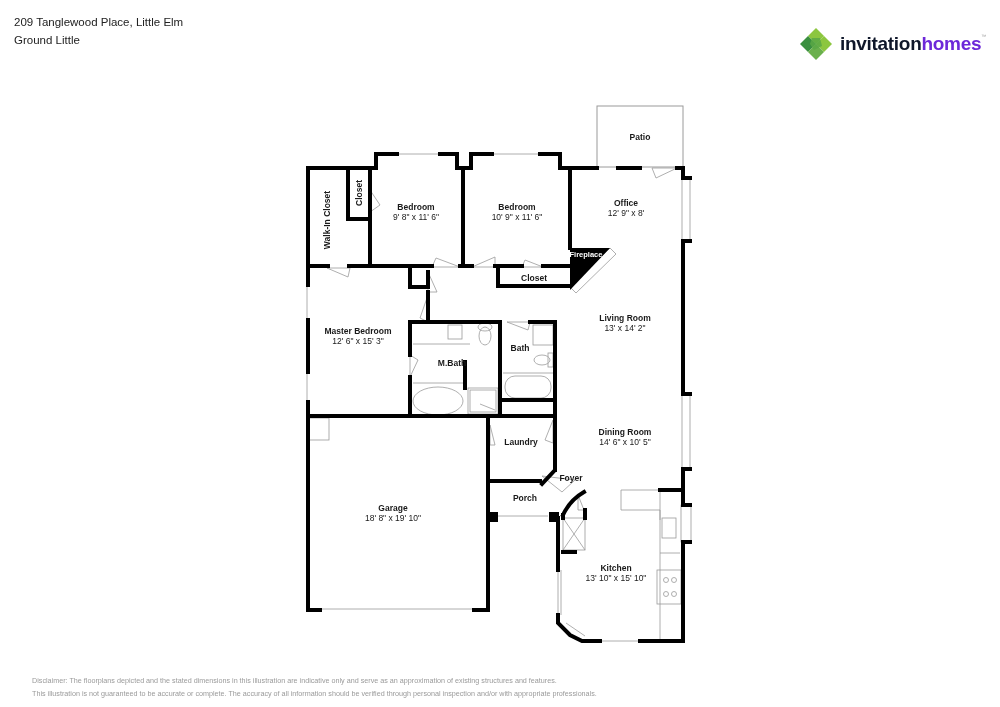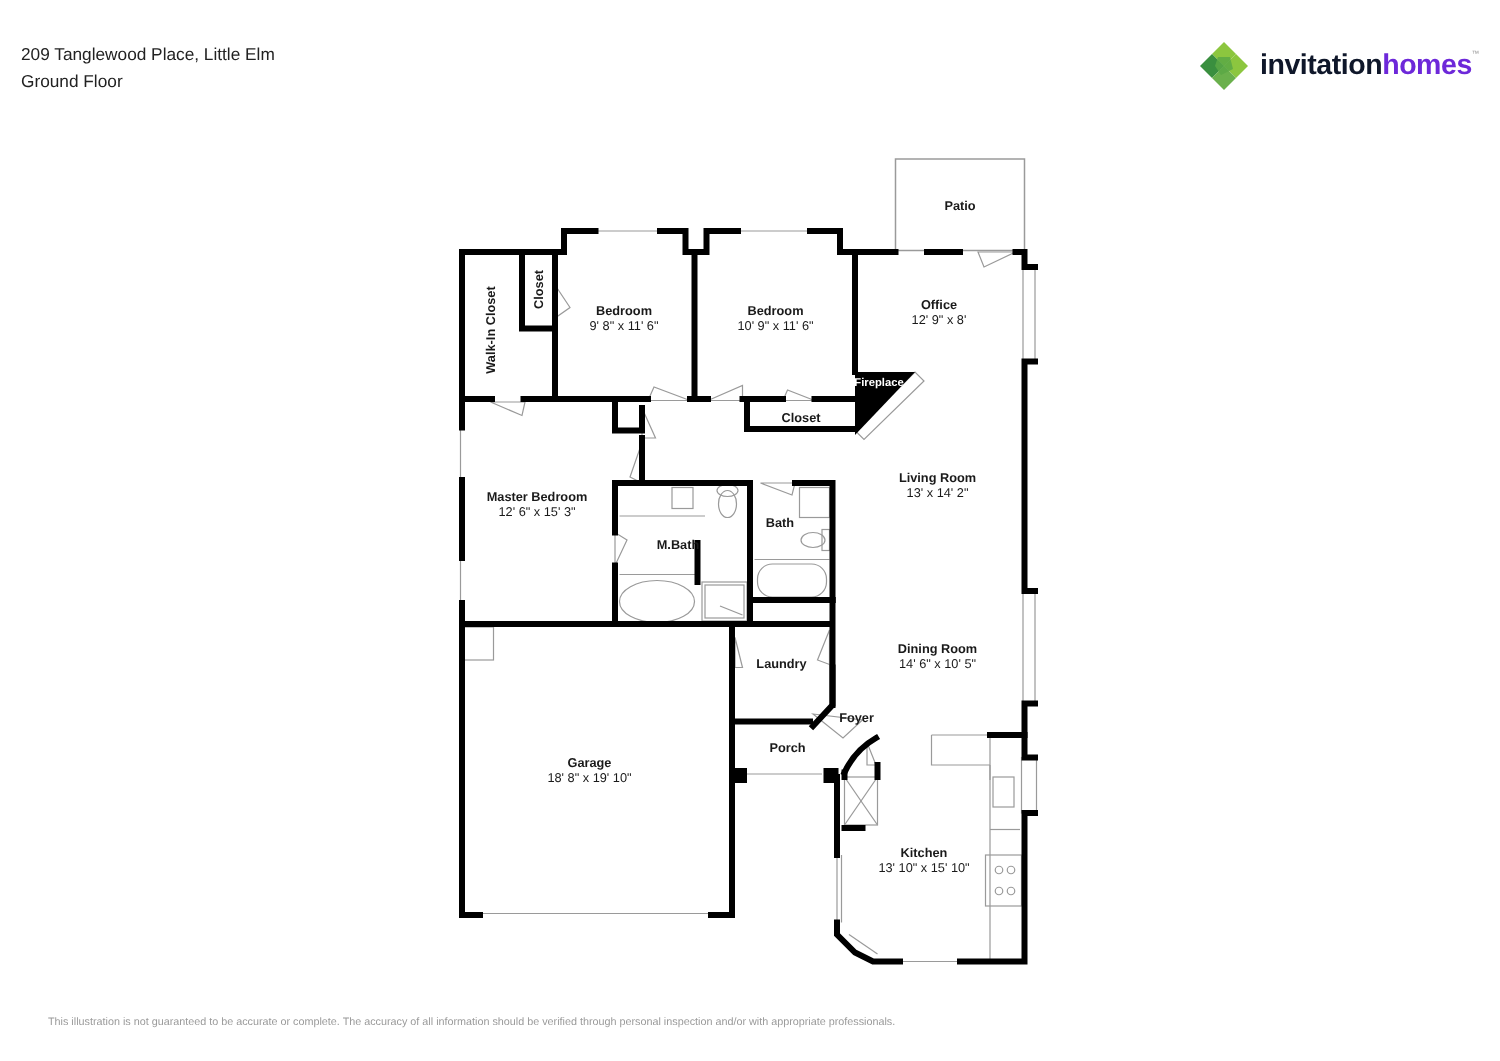--- a/index.html
+++ b/index.html
@@ -1,34 +1,34 @@
 <!DOCTYPE html>
 <html><head>
 <meta charset="utf-8">
 <style>
   html, body { margin: 0; padding: 0; background: #ffffff; }
   body { width: 1000px; height: 707px; position: relative; overflow: hidden; font-family: "Liberation Sans", sans-serif; color: #222; }
-  .header { position: absolute; left: 14px; top: 28px; font-size: 11.5px; line-height: 18px; color: #222; }
+  .header { position: absolute; left: 14px; top: 13px; font-size: 11.5px; line-height: 18px; color: #222; }
   .logo { position: absolute; left: 798px; top: 26px; display: flex; align-items: center; }
   .logo-text { font-size: 19px; font-weight: bold; margin-left: 6px; letter-spacing: -0.3px; }
   .logo-text .a { color: #0f172a; }
   .logo-text .b { color: #6d28d9; }
   .logo-text sup { font-size: 5px; color: #999; font-weight: normal; vertical-align: top; }
   .disclaimer { position: absolute; left: 32px; top: 674px; font-size: 7.2px; line-height: 13px; color: #9a9a9a; }
   svg.plan { position: absolute; left: 0; top: 0; }
   .rl { font-family: "Liberation Sans", sans-serif; font-size: 8.5px; font-weight: bold; fill: #1a1a1a; text-anchor: middle; }
   .rd { font-family: "Liberation Sans", sans-serif; font-size: 8.5px; fill: #1a1a1a; text-anchor: middle; }
   .rw { font-family: "Liberation Sans", sans-serif; font-size: 7.5px; font-weight: bold; fill: #ffffff; text-anchor: middle; }
 </style>
 </head>
 <body>
 
 <div class="header">
   <div>209 Tanglewood Place, Little Elm</div>
-  <div>Ground Floor</div>
+  <div>Ground Little</div>
 </div>
 
 <div class="logo">
   <svg width="36" height="36" viewBox="0 0 36 36">
     <polygon points="18,2 26,10 18,18 10,10" fill="#8cc63f"></polygon>
     <polygon points="26,10 34,18 26,26 18,18" fill="#8cc63f"></polygon>
     <polygon points="10,10 18,18 10,26 2,18" fill="#3a8f3f"></polygon>
     <polygon points="18,18 26,26 18,34 10,26" fill="#6ab04c"></polygon>
     <polygon points="14,12 22,12 24,20 16,24 12,18" fill="#5aa845" opacity="0.85"></polygon>
   </svg>
@@ -227,14 +227,15 @@
 
     <text class="rl" x="393" y="511">Garage</text>
     <text class="rd" x="393" y="521">18' 8" x 19' 10"</text>
 
     <text class="rl" x="616" y="571">Kitchen</text>
     <text class="rd" x="616" y="581">13' 10" x 15' 10"</text>
   </g>
 </svg>
 
 <div class="disclaimer">
+  <div>Disclaimer: The floorplans depicted and the stated dimensions in this illustration are indicative only and serve as an approximation of existing structures and features.</div>
   <div>This illustration is not guaranteed to be accurate or complete. The accuracy of all information should be verified through personal inspection and/or with appropriate professionals.</div>
 </div>
 
 </body></html>

